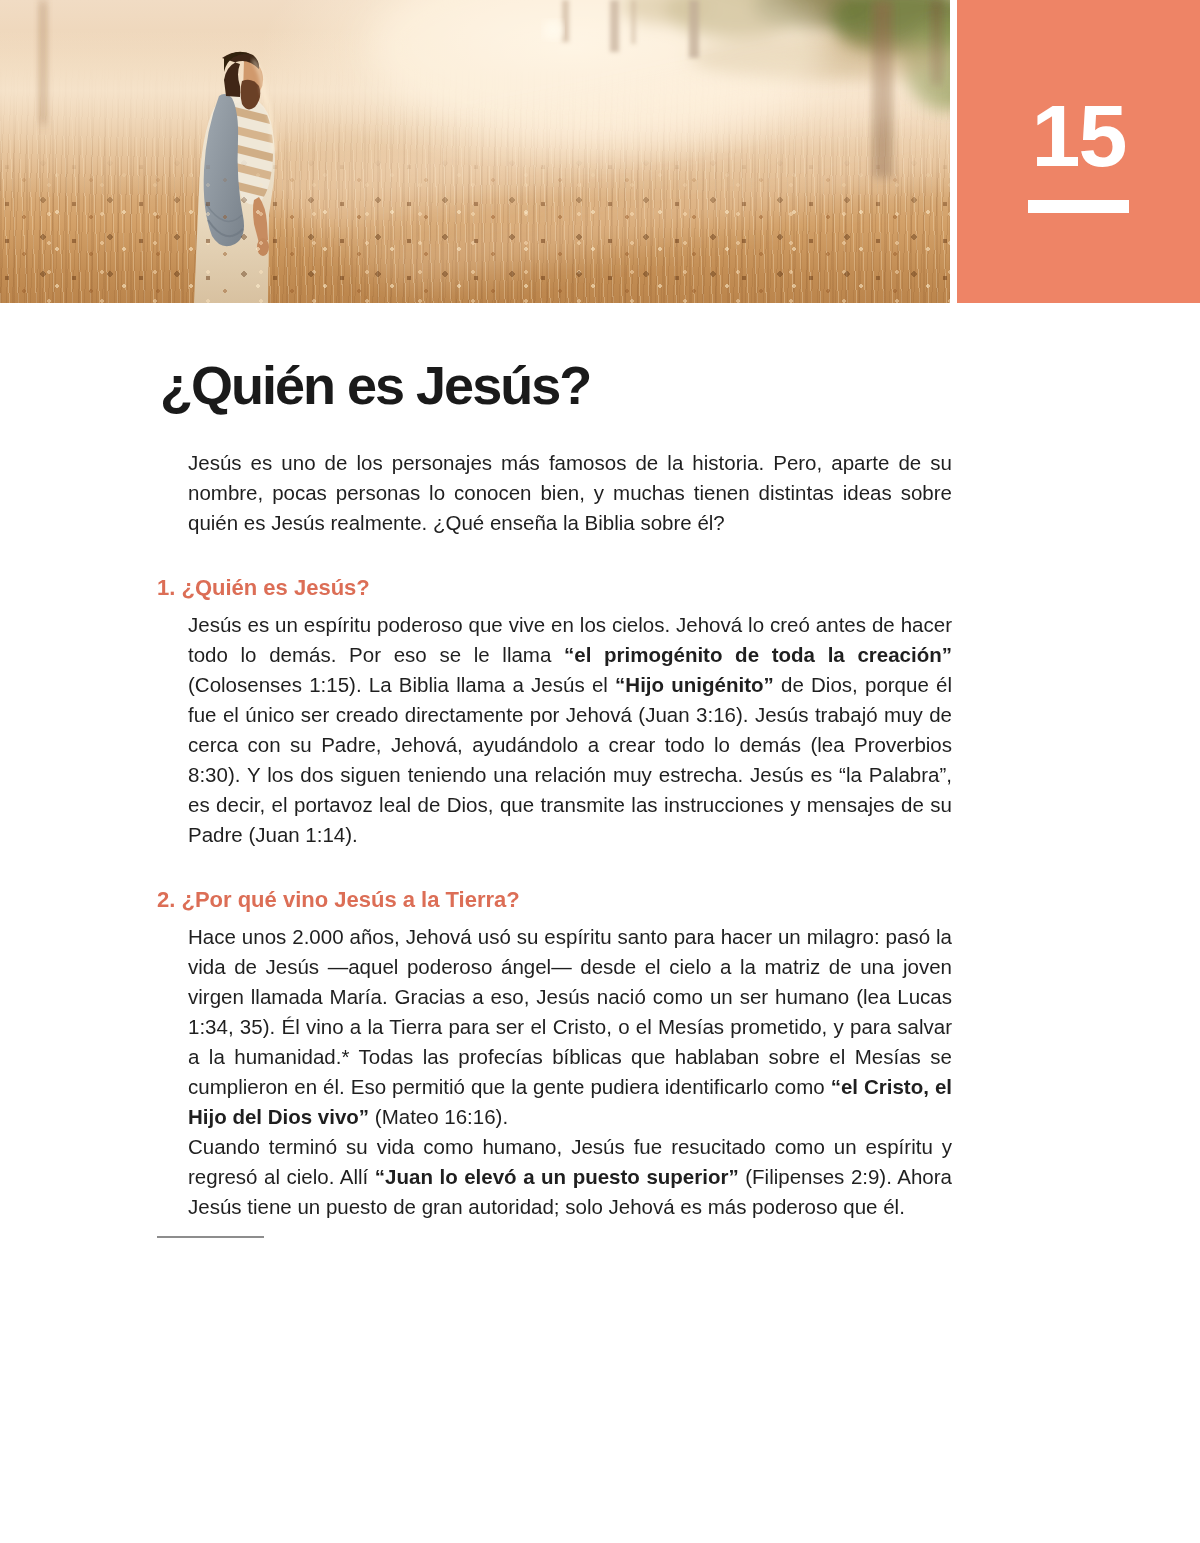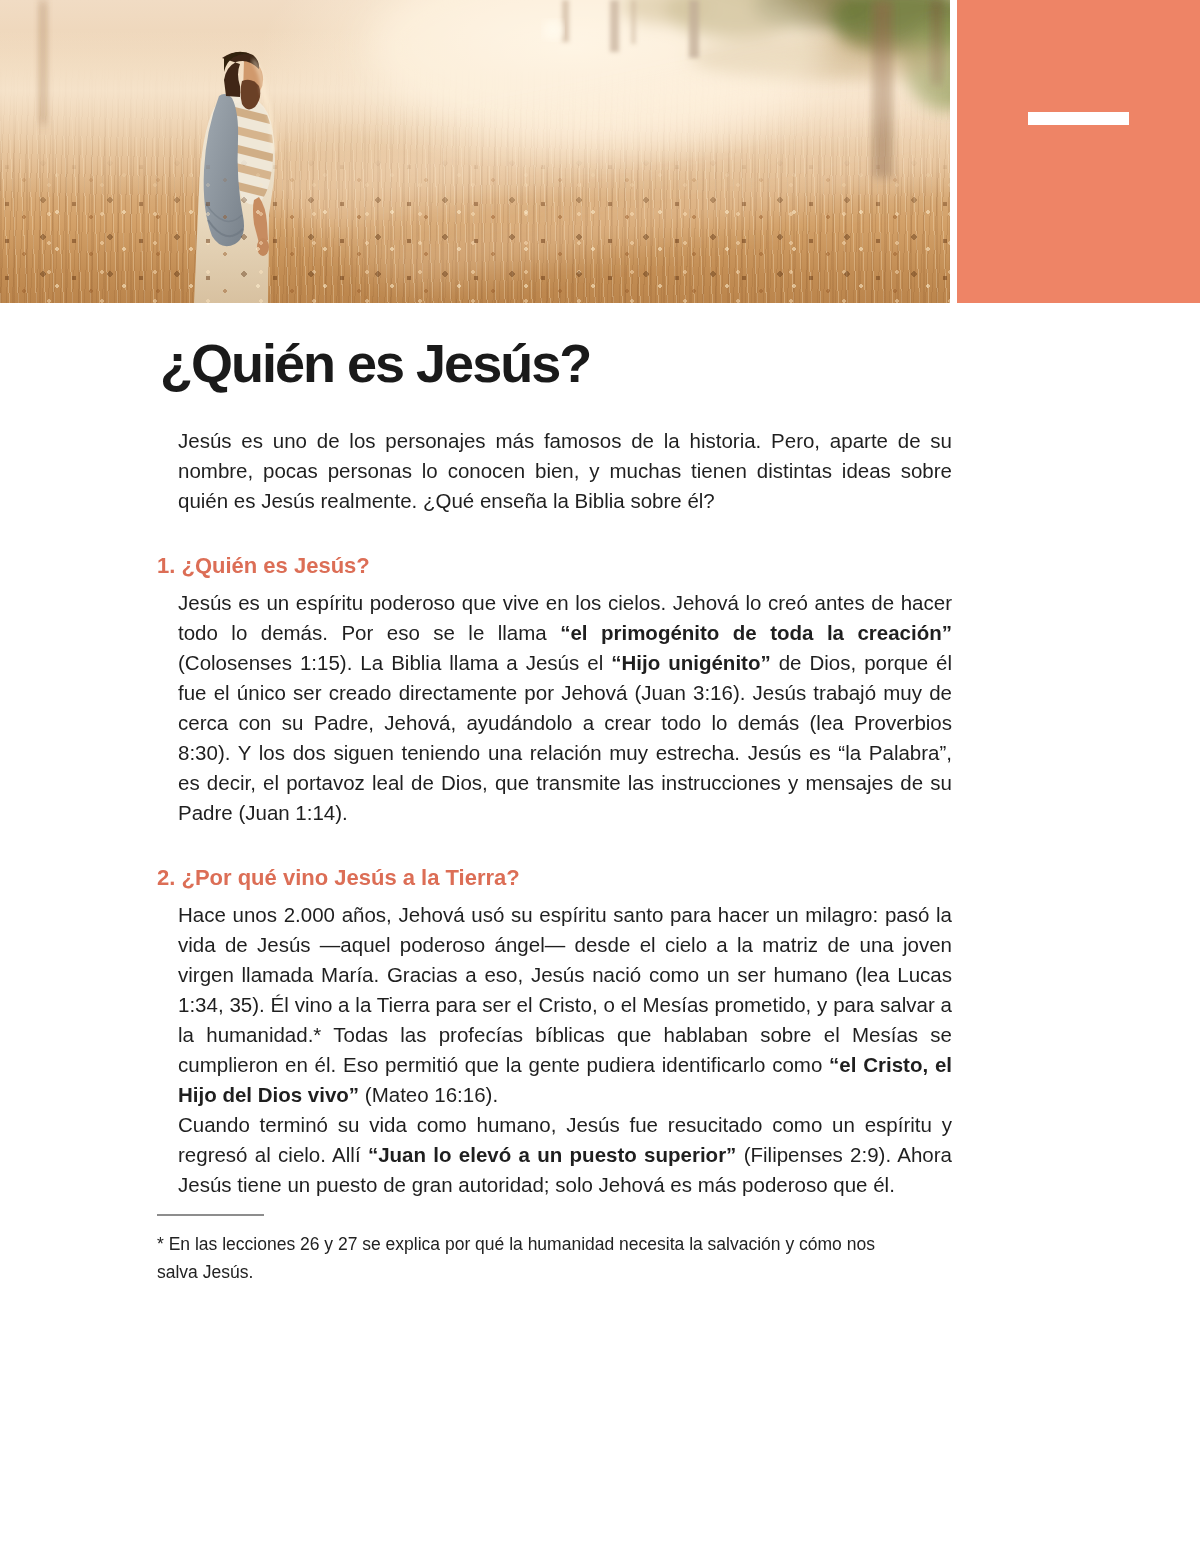--- a/index.html
+++ b/index.html
@@ -34,23 +34,23 @@
     mask-image:linear-gradient(to bottom,transparent,black 38%);}
   .hero-svg{position:absolute;inset:0;z-index:2;}
   .hero-gap{width:7px;background:#fff;flex:0 0 auto;}
   .lesson-badge{flex:1;background:var(--accent,#ee8466);display:flex;flex-direction:column;
     align-items:center;padding-top:92px;}
   .lesson-number{color:#fff;font-size:88px;font-weight:bold;line-height:1;letter-spacing:-2px;}
   .lesson-underline{width:101px;height:13px;background:#fff;margin-top:20px;}
 
   
   .content{padding:0 248px 0 157px;}
-  .page-title{margin:31px 0 0 3px;font-size:54px;line-height:58px;font-weight:bold;
+  .page-title{margin:53px 0 0 3px;font-size:54px;line-height:58px;font-weight:bold;
     letter-spacing:-2px;color:#1a1a1a;}
-  .para{margin:0 0 0 21px;font-size:20.5px;line-height:30px;text-align:justify;
+  .para{margin:0 0 0 31px;font-size:20.5px;line-height:30px;text-align:justify;
     hyphens:auto;-webkit-hyphens:auto;}
   .intro{margin-top:34px;}
   .section-h{margin:38px 0 10px 0;font-size:22px;line-height:24px;font-weight:bold;
     color:var(--heading,#dc6e56);}
   .b{font-weight:bold;}
   .footnote-rule{width:107px;height:2px;background:var(--footnote_rule,#8d8d8d);margin-top:14px;}
   .footnote{margin:14px 0 0 0;font-size:17.5px;line-height:28px;color:#222;max-width:762px;}
 </style>
 </head>
 <body>
@@ -143,34 +143,34 @@
           <path d="M242,81 Q252,77 259,86 Q263,97 255,107 Q247,113 242,104 Q239,92 242,81 Z" fill="#6b3f25"></path>
           <path d="M224,58 Q238,48 252,55 Q243,52 234,57 Q226,62 224,72 Z" fill="#33200e"></path>
 
           <path d="M253,60 Q263,72 263,92 Q273,112 274,152" stroke="rgba(255,240,215,0.75)" stroke-width="3" fill="none" filter="url(#b2)"></path>
         </g>
       </svg>
       <div class="grass-dots"></div>
     </div>
     <div class="hero-gap"></div>
     <div class="lesson-badge">
+      <div class="lesson-number">15</div>
       <div class="lesson-underline"></div>
     </div>
   </header>
 
   <main class="content">
     <h1 class="page-title">¿Quién es Jesús?</h1>
 
     <p class="para intro"><span>Jesús es uno de los personajes más famosos de la historia. Pero, aparte de su nombre, pocas personas lo conocen bien, y muchas tienen distintas ideas sobre quién es Jesús realmente. ¿Qué enseña la Biblia sobre él?</span></p>
 
     <h2 class="section-h">1. ¿Quién es Jesús?</h2>
     <p class="para"><span>Jesús es un espíritu poderoso que vive en los cielos. Jehová lo creó antes de hacer todo lo demás. Por eso se le llama </span><span class="b">“el primogénito de toda la creación”</span><span> (Colosenses 1:15). La Biblia llama a Jesús el </span><span class="b">“Hijo unigénito”</span><span> de Dios, porque él fue el único ser creado directamente por Jehová (Juan 3:16). Jesús trabajó muy de cerca con su Padre, Jehová, ayudándolo a crear todo lo demás (lea Proverbios 8:30). Y los dos siguen teniendo una relación muy estrecha. Jesús es “la Palabra”, es decir, el portavoz leal de Dios, que transmite las instrucciones y mensajes de su Padre (Juan 1:14).</span></p>
 
     <h2 class="section-h">2. ¿Por qué vino Jesús a la Tierra?</h2>
     <p class="para"><span>Hace unos 2.000 años, Jehová usó su espíritu santo para hacer un milagro: pasó la vida de Jesús —aquel poderoso ángel— desde el cielo a la matriz de una joven virgen llamada María. Gracias a eso, Jesús nació como un ser humano (lea Lucas 1:34, 35). Él vino a la Tierra para ser el Cristo, o el Mesías prometido, y para salvar a la humanidad.* Todas las profecías bíblicas que hablaban sobre el Mesías se cumplieron en él. Eso permitió que la gente pudiera identificarlo como </span><span class="b">“el Cristo, el Hijo del Dios vivo”</span><span> (Mateo 16:16).</span></p>
 
     <p class="para"><span>Cuando terminó su vida como humano, Jesús fue resucitado como un espíritu y regresó al cielo. Allí </span><span class="b">“Juan lo elevó a un puesto superior”</span><span> (Filipenses 2:9). Ahora Jesús tiene un puesto de gran autoridad; solo Jehová es más poderoso que él.</span></p>
 
     <div class="footnote-rule"></div>
-    <p class="footnote">* En las lecciones 26 y 27 se explica por qué la humanidad necesita la salvación y cómo nos salva Jesús.</p>
   </main>
 
 </div>
 
 </body></html>

